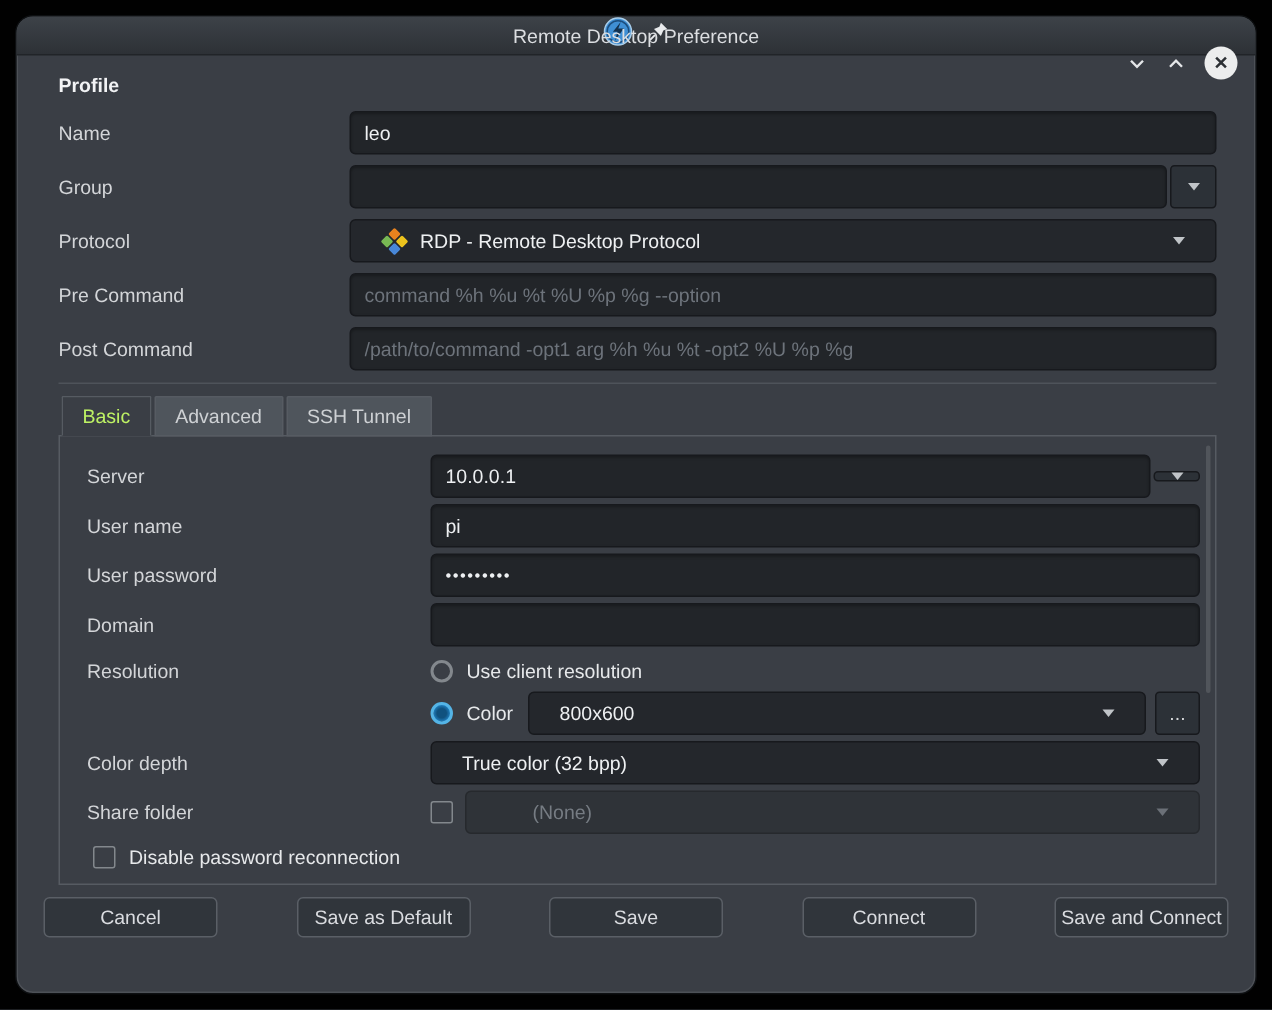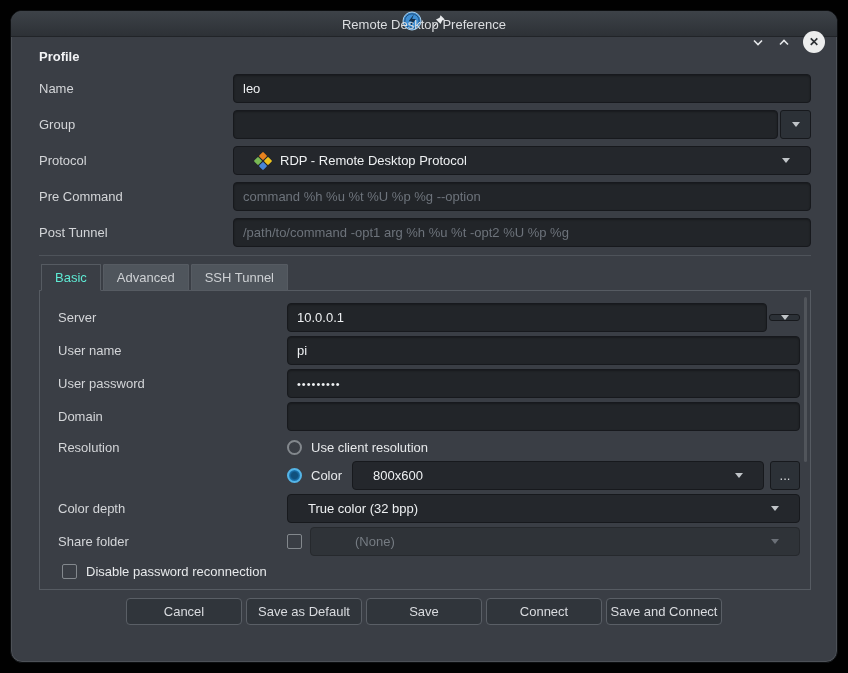--- a/index.html
+++ b/index.html
@@ -101,21 +101,21 @@
   .tabs { display: flex; padding-left: 2px; position: relative; z-index: 2; margin-bottom: -1px; }
   .tab {
     height: 27px; padding: 0 13px; margin-right: 2px;
     display: flex; align-items: center;
     font-size: 13px; color: #ced1d4;
     background: #4f555c;
     border: 1px solid #565b62;
     border-radius: 1px 1px 0 0;
   }
   .tab.active {
-    background: #3a3e45; color: #5eead4;
+    background: #3a3e45; color: #bef264;
     border-bottom: 1px solid #3a3e45;
   }
   .panel {
     border: 1px solid #565b62;
     background: #3a3e45;
     padding: 12px 10px 8px 18px;
     position: relative;
   }
   .prow { display: flex; align-items: center; margin-bottom: 4px; min-height: 29px; }
   .prow.slim { min-height: 25px; margin-bottom: 1px; }
@@ -148,21 +148,21 @@
   }
   .reconnect-row { display: flex; align-items: center; gap: 9px; margin: 8px 0 2px 4px; }
   .reconnect-row .cb-label { color: #e7e9eb; font-size: 13px; }
   .scrollbar {
     position: absolute; right: 3px; top: 6px;
     width: 3px; height: 165px;
     background: rgba(255,255,255,0.12);
     border-radius: 2px;
   }
   
-  .actions { display: flex; justify-content: center; gap: 4px; margin: 8px 18px 0; }
+  .actions { display: flex; justify-content: space-between; gap: 4px; margin: 8px 18px 0; }
   .btn {
     width: 116px; height: 27px;
     background: #30353b;
     border: 1px solid #5a5f66;
     border-radius: 4px;
     color: #dadce0; font-size: 13px;
     display: flex; align-items: center; justify-content: center;
     white-space: nowrap;
   }
 </style>
@@ -242,21 +242,21 @@
     </div>
 
     <div class="form-row">
       <div class="form-label">Pre Command</div>
       <div class="field">
         <input class="text-input" type="text" placeholder="command %h %u %t %U %p %g --option" style="">
       </div>
     </div>
 
     <div class="form-row">
-      <div class="form-label">Post Tunnel</div>
+      <div class="form-label">Post Command</div>
       <div class="field">
         <input class="text-input" type="text" placeholder="/path/to/command -opt1 arg %h %u %t -opt2 %U %p %g" style="">
       </div>
     </div>
 
     <div class="notebook">
       <div class="tabs">
         <div class="tab active">Basic</div>
         <div class="tab">Advanced</div>
         <div class="tab">SSH Tunnel</div>

